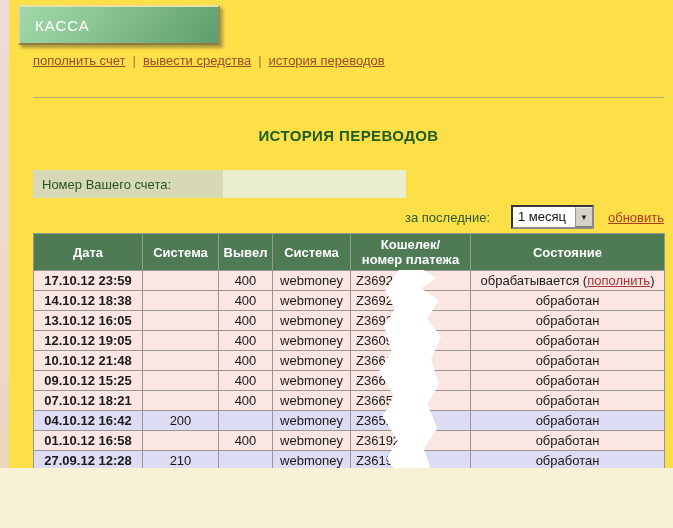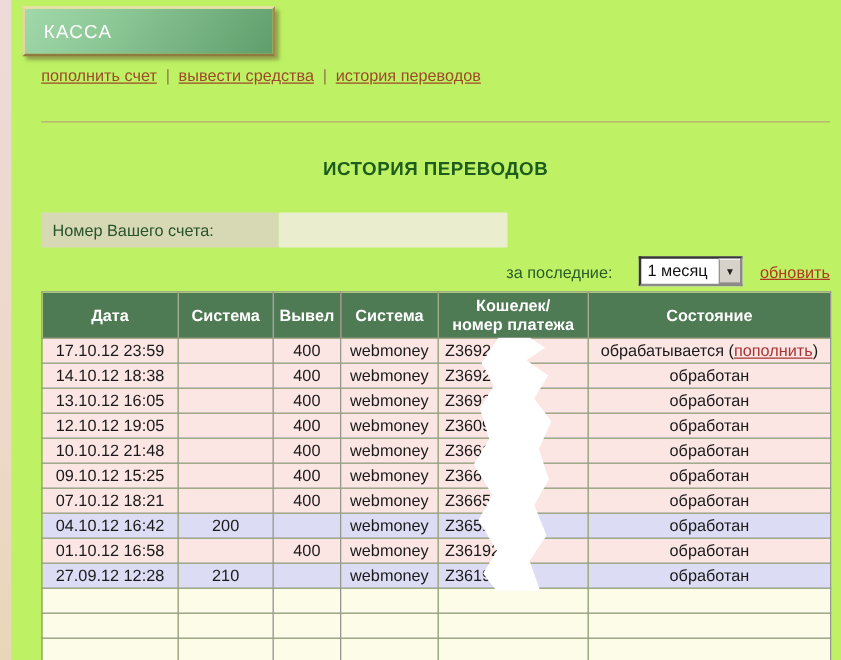--- a/index.html
+++ b/index.html
@@ -1,18 +1,18 @@
 <!DOCTYPE html>
 <html><head>
 <meta charset="utf-8">
 <style>
   html,body{margin:0;padding:0;background:#f7f2d6;}
   .page{
-    position:relative;width:673px;height:528px;overflow:hidden;
-    background:#bef264;font-family:"Liberation Sans",sans-serif;
+    position:relative;width:673px;height:468px;overflow:hidden;
+    background:#fde047;font-family:"Liberation Sans",sans-serif;
   }
   .side-strip{
     position:absolute;left:0;top:0;width:9px;height:528px;
     background:linear-gradient(#eedad8 0%,#ecd9c9 60%,#e9d6ba 100%);
   }
   
   .banner{
     position:absolute;left:18px;top:5px;width:183px;height:36px;
     background:linear-gradient(125deg,#a2d8ab 0%,#8cc796 35%,#5f9e6c 100%);
     border-top:2px solid #ecdfae;border-left:2px solid #e4d59c;
@@ -65,21 +65,21 @@
   table.grid{
     position:absolute;left:33px;top:233px;border-collapse:collapse;table-layout:fixed;
     font-size:13px;color:#1a1a1a;
   }
   table.grid th,table.grid td{border:1px solid #97978f;padding:0;overflow:hidden;white-space:nowrap;}
   table.grid th{
     height:36px;background:#4e7a54;color:#ffffff;font-weight:bold;
     text-align:center;vertical-align:middle;line-height:15px;
   }
   table.grid td{height:19px;text-align:center;vertical-align:middle;}
-  td.c-date{text-align:left;padding-left:5px;}
+  td.c-date{text-align:left;padding-left:5px;font-weight:bold;}
   tr.r-pink td{background:#fbe6e4;}
   tr.r-lav td{background:#dcdcf5;}
   tr.r-empty td{background:#fcfce8;}
   .wallet-flex{display:flex;justify-content:flex-start;padding:0 5px;}
   a.cancel{color:#aa3333;text-decoration:underline;cursor:pointer;}
   
   .redaction{
     position:absolute;left:379px;top:270px;width:62px;height:203px;background:#ffffff;
     clip-path:polygon(32% 0,72% 0,92% 4%,68% 9%,96% 15%,78% 24%,100% 33%,84% 44%,
       97% 56%,78% 66%,94% 78%,72% 88%,86% 100%,30% 100%,12% 93%,30% 84%,

